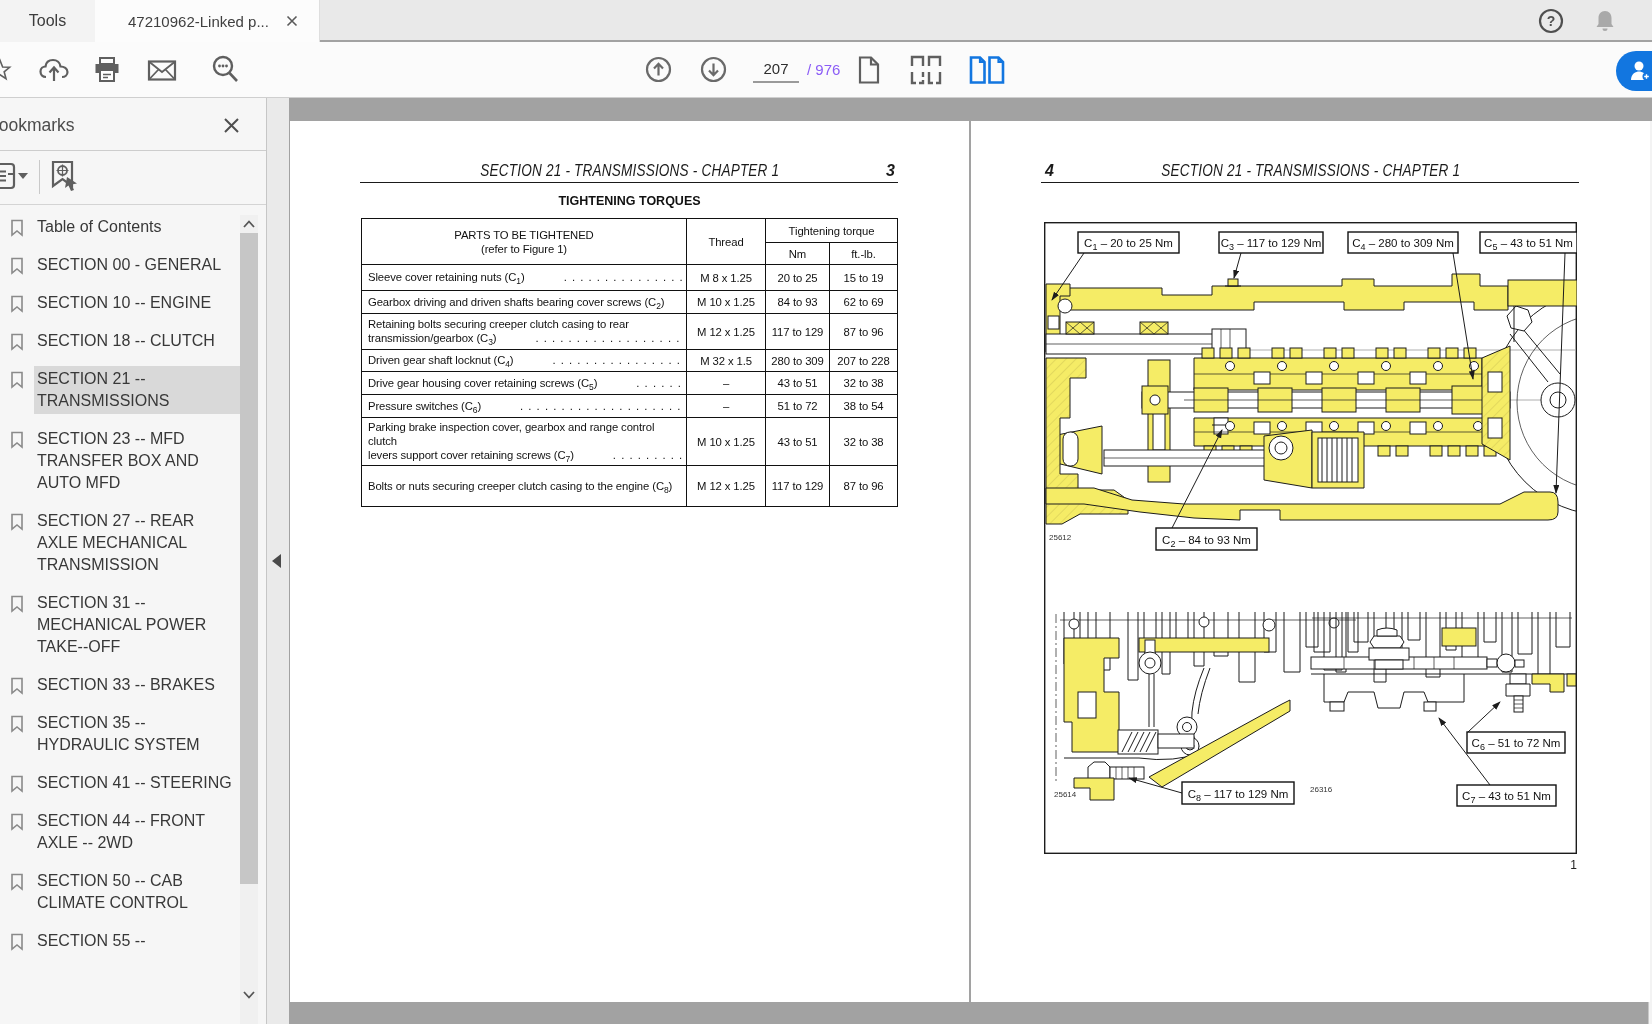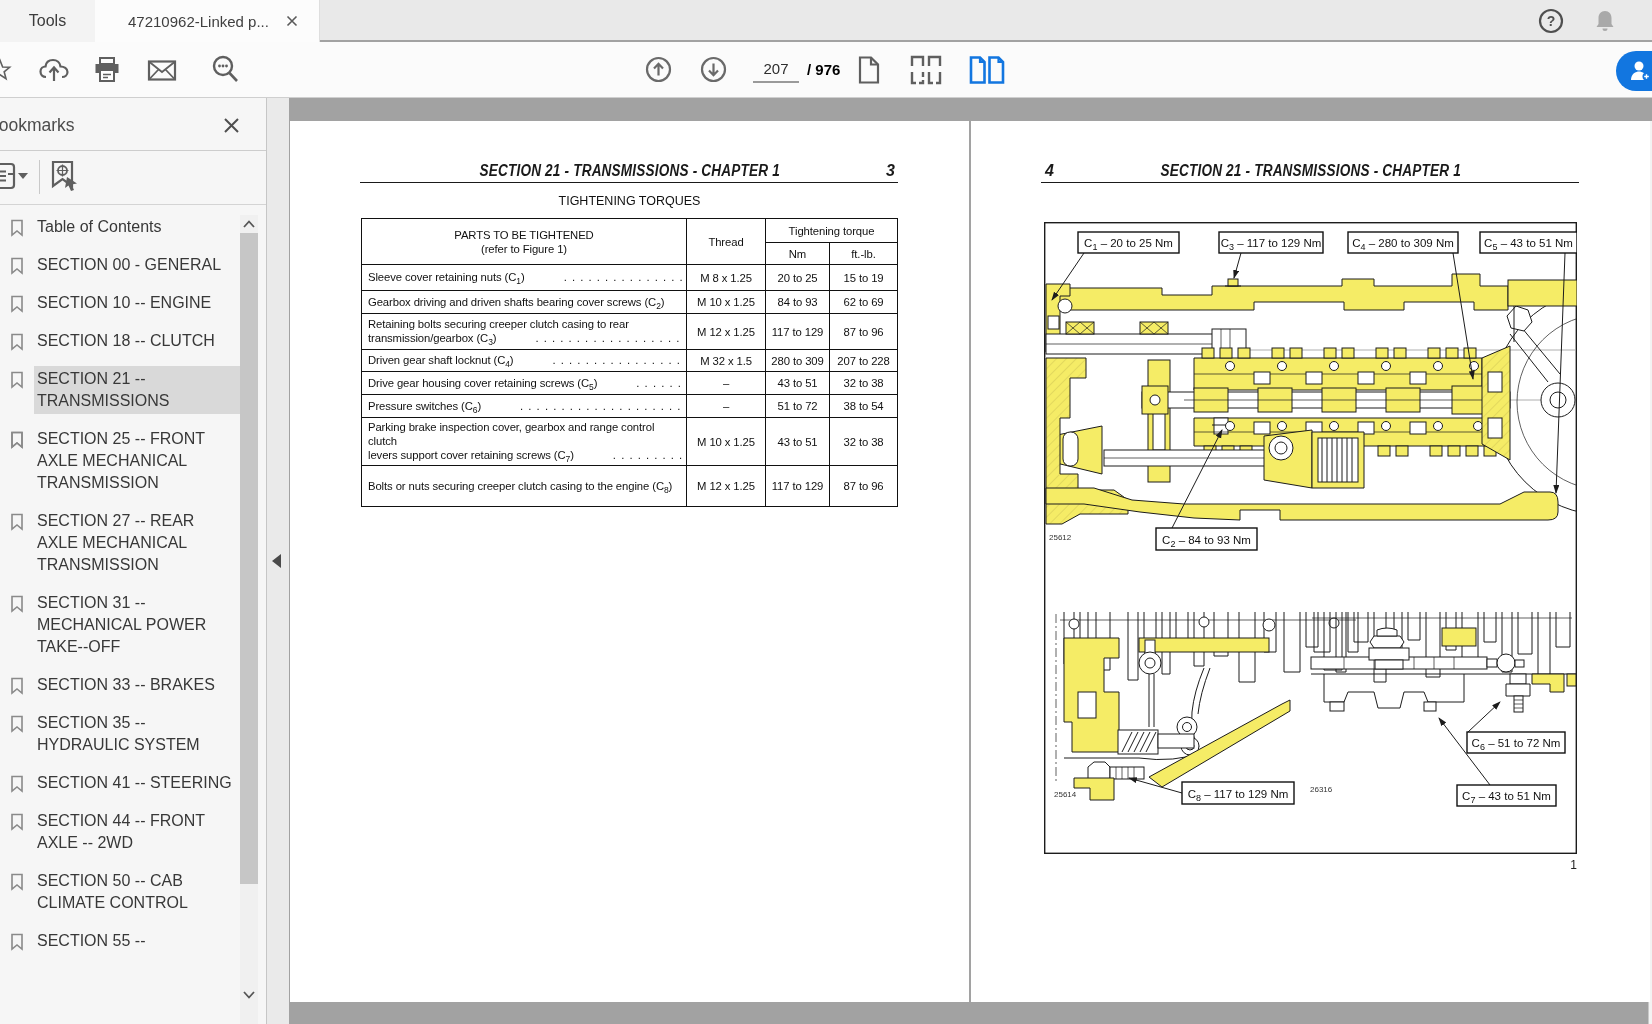--- a/index.html
+++ b/index.html
@@ -18,21 +18,21 @@
                         display:flex; align-items:center; justify-content:center; }
   .topbar-right { position:absolute; right:34px; top:0; height:42px; display:flex; align-items:center; gap:28px; }
 
   .toolbar { position:absolute; left:0; top:42px; width:1652px; height:56px; background:#fbfbfb;
              border-bottom:1px solid #cfcfcf; }
   .tb-left { position:absolute; left:0; top:0; height:55px; display:flex; align-items:center; }
   .tb-center { position:absolute; left:645px; top:0; height:55px; display:flex; align-items:center; }
   .icon-btn { display:flex; align-items:center; justify-content:center; }
   .pagenum-box { width:46px; height:27px; border-bottom:2px solid #9a9a9a; text-align:center;
                  font-size:15px; color:#2e2e2e; line-height:25px; background:transparent; }
-  .page-total { font-size:15px; color:#000000; margin-left:12px; white-space:nowrap;font-weight:bold; }
+  .page-total { font-size:15px; color:#8b5cf6; margin-left:12px; white-space:nowrap; }
   .share-pill { position:absolute; right:-14px; top:9px; width:50px; height:40px; background:#1276e0;
                 border-radius:20px 0 0 20px; display:flex; align-items:center; padding-left:12px; }
 
   
   .sidebar { position:absolute; left:0; top:98px; width:266px; height:926px; background:#f6f6f6; overflow:hidden; }
   .sb-header { position:absolute; left:0; top:0; width:266px; height:52px; }
   .sb-title { position:absolute; left:-13px; top:17px; font-size:17.5px; color:#4c4c4c; }
   .sb-close { position:absolute; left:223px; top:19px; }
   .sb-div1 { position:absolute; left:0; top:52px; width:266px; height:1px; background:#cdcdcd; }
   .sb-tools { position:absolute; left:0; top:53px; width:266px; height:53px; }
@@ -58,28 +58,28 @@
                      border-top:7px solid transparent; border-bottom:7px solid transparent; border-right:9px solid #4a4a4a; }
 
   
   .docarea { position:absolute; left:289px; top:98px; width:1363px; height:926px; background:#a2a2a2; }
   .page { position:absolute; top:23px; width:679px; height:881px; background:#ffffff; color:#111; }
   .page1 { left:1px; }
   .page2 { left:682px; }
 
   .pg-header { position:absolute; top:41px; left:0; width:679px; height:22px; }
   .pg-title { position:absolute; left:0; width:679px; text-align:center; font-style:italic; font-size:16px;
-              color:#1a1a1a; letter-spacing:0.2px;font-weight:bold; }
+              color:#1a1a1a; letter-spacing:0.2px; }
   .pg-title > span { display:inline-block; transform:scaleX(0.85); transform-origin:center; white-space:nowrap; }
   .pg-num { position:absolute; font-style:italic; font-weight:bold; font-size:16px; color:#1a1a1a; }
   .page1 .pg-num { right:74px; }
   .page2 .pg-num { left:74px; }
   .pg-rule { position:absolute; top:61px; left:70px; width:538px; height:0; border-top:1.6px solid #1a1a1a; }
 
-  .tt-title { position:absolute; top:73px; left:0; width:679px; text-align:center; font-weight:normal;
+  .tt-title { position:absolute; top:73px; left:0; width:679px; text-align:center; font-weight:bold;
               font-size:12.5px; color:#111; }
 
   
   .tq-table { position:absolute; left:71px; top:97px; border-collapse:collapse; table-layout:fixed;
               width:536px; font-size:11.3px; color:#111; letter-spacing:-0.1px; line-height:14px; }
   .tq-table tbody tr:nth-child(1){height:26px} .tq-table tbody tr:nth-child(2){height:23px}
   .tq-table tbody tr:nth-child(3){height:36px} .tq-table tbody tr:nth-child(4){height:22px}
   .tq-table tbody tr:nth-child(5){height:23px} .tq-table tbody tr:nth-child(6){height:23px}
   .tq-table tbody tr:nth-child(7){height:37px} .tq-table tbody tr:nth-child(8){height:41px}
   .tq-table col.c1 { width:325px; } .tq-table col.c2 { width:79px; }
@@ -292,26 +292,21 @@
           <span class="bm-hl"></span>
           <svg class="bm-flag" width="14" height="18" viewBox="0 0 14 18">
             <path d="M2,1.5 L12,1.5 L12,16 L7,12 L2,16 Z" fill="none" stroke="#8a8a8a" stroke-width="1.6"></path>
           </svg>
           <span class="bm-label">SECTION 21 -- TRANSMISSIONS</span>
         </div>
         <div class="bm-item">
           <svg class="bm-flag" width="14" height="18" viewBox="0 0 14 18">
             <path d="M2,1.5 L12,1.5 L12,16 L7,12 L2,16 Z" fill="none" stroke="#8a8a8a" stroke-width="1.6"></path>
           </svg>
-        </div>
-        <div class="bm-item">
-          <svg class="bm-flag" width="14" height="18" viewBox="0 0 14 18">
-            <path d="M2,1.5 L12,1.5 L12,16 L7,12 L2,16 Z" fill="none" stroke="#8a8a8a" stroke-width="1.6"></path>
-          </svg>
-          <span class="bm-label">SECTION 25 -- FRONT AXLE MECHANICAL TRANSMISSION</span>
+          <span class="bm-label">SECTION 23 -- MFD TRANSFER BOX AND AUTO MFD</span>
         </div>
         <div class="bm-item">
           <svg class="bm-flag" width="14" height="18" viewBox="0 0 14 18">
             <path d="M2,1.5 L12,1.5 L12,16 L7,12 L2,16 Z" fill="none" stroke="#8a8a8a" stroke-width="1.6"></path>
           </svg>
           <span class="bm-label">SECTION 27 -- REAR AXLE MECHANICAL TRANSMISSION</span>
         </div>
         <div class="bm-item">
           <svg class="bm-flag" width="14" height="18" viewBox="0 0 14 18">
             <path d="M2,1.5 L12,1.5 L12,16 L7,12 L2,16 Z" fill="none" stroke="#8a8a8a" stroke-width="1.6"></path>

